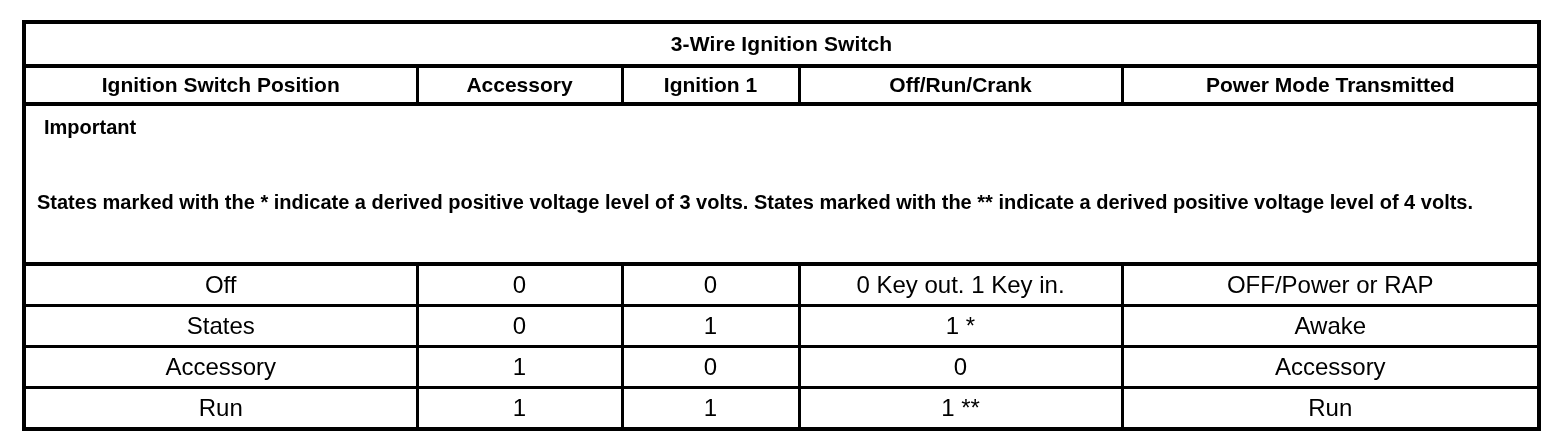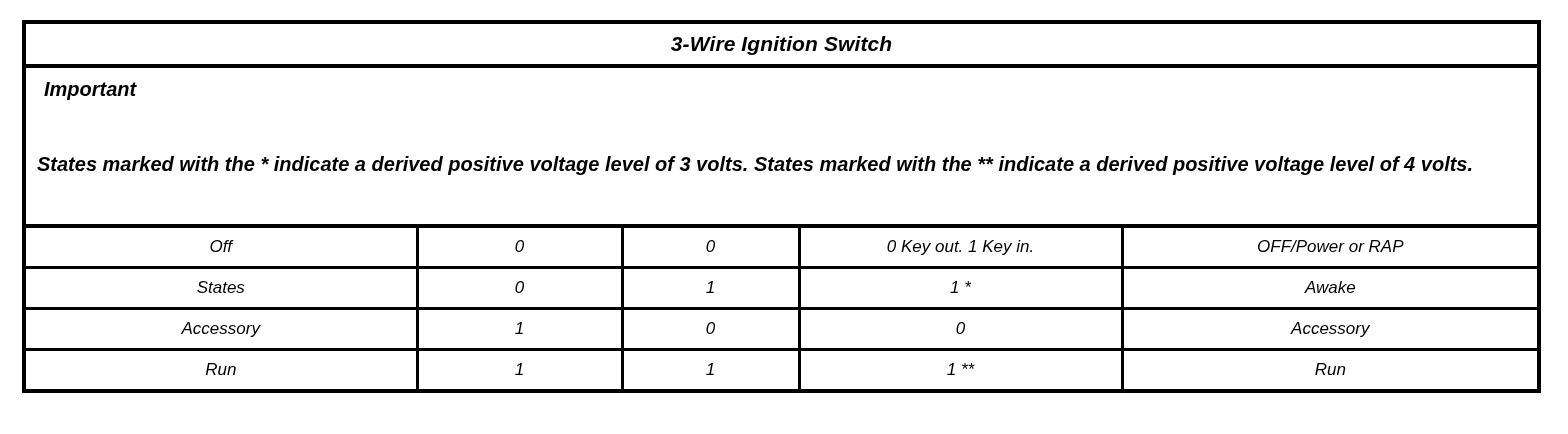--- a/index.html
+++ b/index.html
@@ -13,21 +13,20 @@
     font-family: "Liberation Sans", sans-serif;
     color: #000000;
     overflow: hidden;
   }
 
   .page {
     position: relative;
     width: 1568px;
     height: 434px;
     background: #ffffff;
-    font-style: italic;
   }
 
   
   .spec-table {
     position: absolute;
     left: 22px;
     top: 20px;
     width: 1515px;          
     border-collapse: collapse;
     border: 4px solid #000000;
@@ -85,21 +84,21 @@
     text-align: left;
   }
   .note-title { margin: 0 0 0 12px; }
   .note-gap { height: 44px; }
   .note-body { margin: 5px; max-width: 1455px; }
 
   
   .data-row td {
     height: 38px;
     text-align: center;
-    font-size: 17px;
+    font-size: 24px;
     font-weight: normal;
     border-bottom: 3px solid #000000;
     border-right: 3px solid #000000;
   }
   .data-row td:last-child { border-right: 0; }
   .data-row:last-child td { border-bottom: 0; }
 </style>
 </head>
 <body>
 
@@ -113,20 +112,27 @@
         <col class="c4">
         <col class="c5">
     </colgroup>
 
     <tbody>
 
       <tr class="title-row">
         <td colspan="5">3-Wire Ignition Switch</td>
       </tr>
 
+      <tr class="header-row">
+        <td>Ignition Switch Position</td>
+        <td>Accessory</td>
+        <td>Ignition 1</td>
+        <td>Off/Run/Crank</td>
+        <td>Power Mode Transmitted</td>
+      </tr>
 
       <tr class="note-row">
         <td colspan="5">
           <div class="note-block">
             <div class="note-title">Important</div>
             <div class="note-gap"></div>
             <div class="note-body">States marked with the * indicate a derived positive voltage level of 3 volts. States marked with the ** indicate a derived positive voltage level of 4 volts.</div>
           </div>
         </td>
       </tr>

